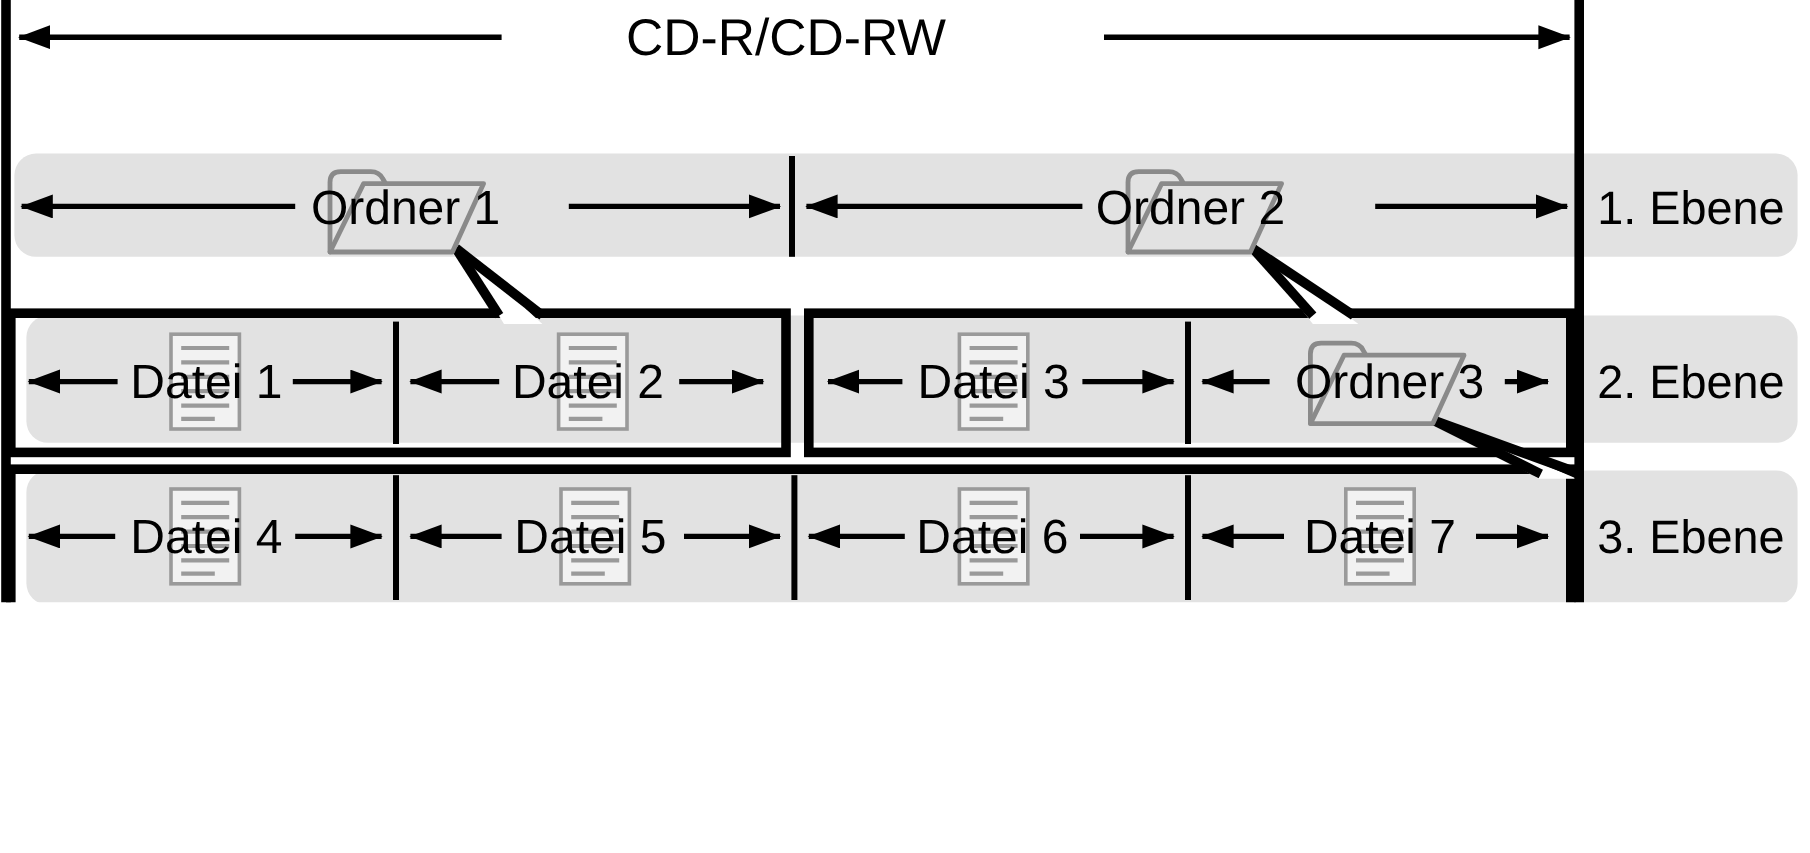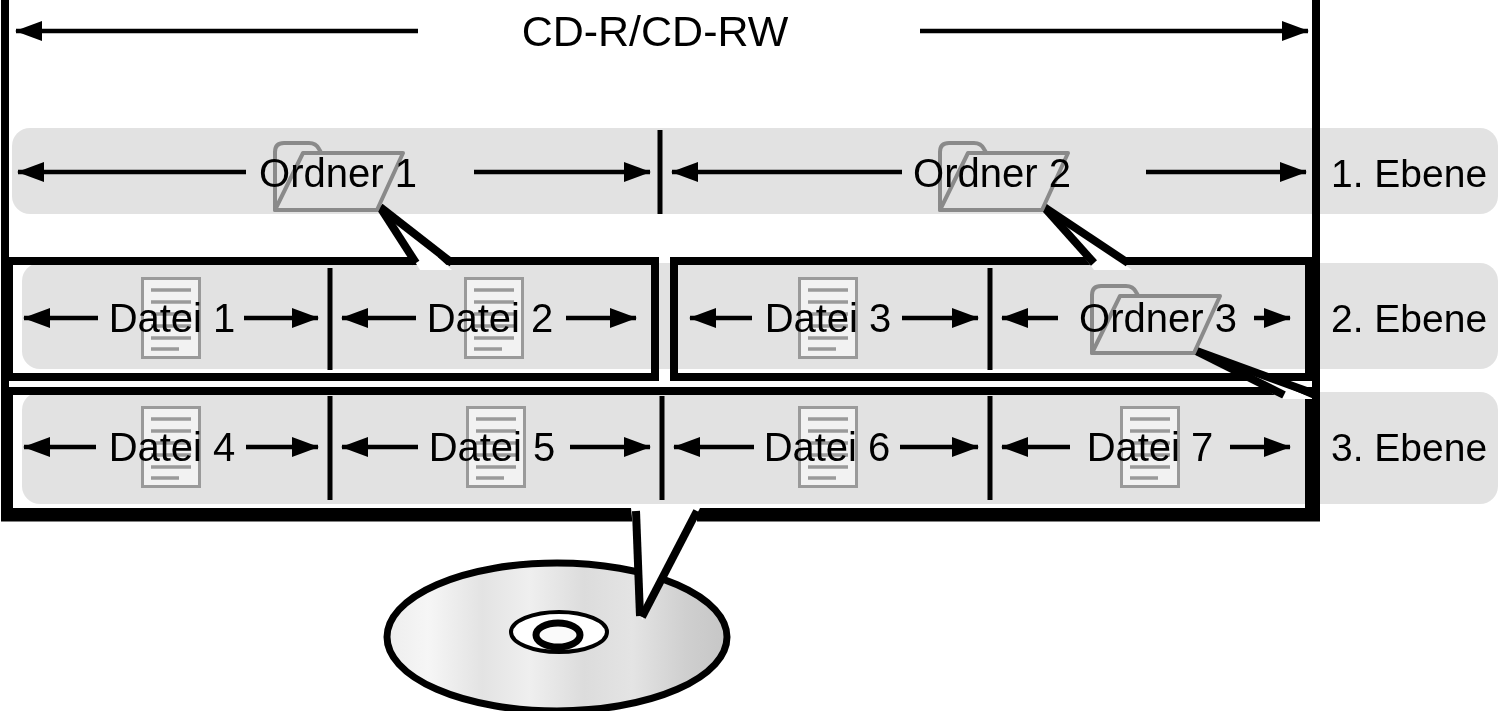--- a/index.html
+++ b/index.html
@@ -1,16 +1,16 @@
 <!DOCTYPE html>
 <html><head>
 <meta charset="utf-8">
 <style>
   html,body{margin:0;padding:0;background:#fff;}
-  .stage{width:1508px;height:711px;position:relative;background:#fff;overflow:hidden;}
+  .stage{width:1508px;height:502px;position:relative;background:#fff;overflow:hidden;}
   svg{display:block;}
   text{font-family:"Liberation Sans","DejaVu Sans",sans-serif;fill:#000;}
   .lbl{font-size:40px;}
   .ttl{font-size:43px;}
   .ebene{font-size:39px;}
 </style>
 </head>
 <body>
 
 <div class="stage">

